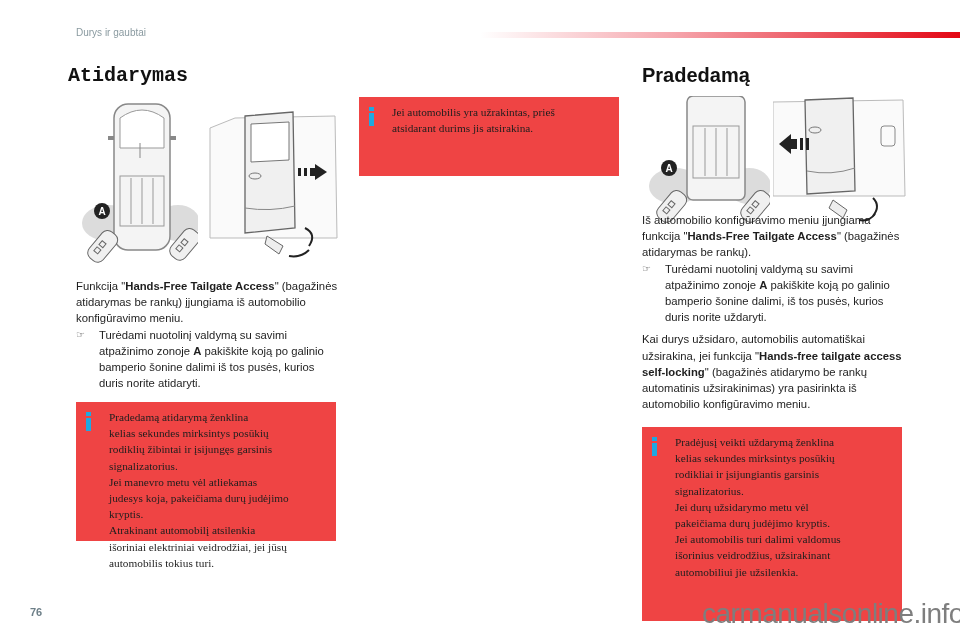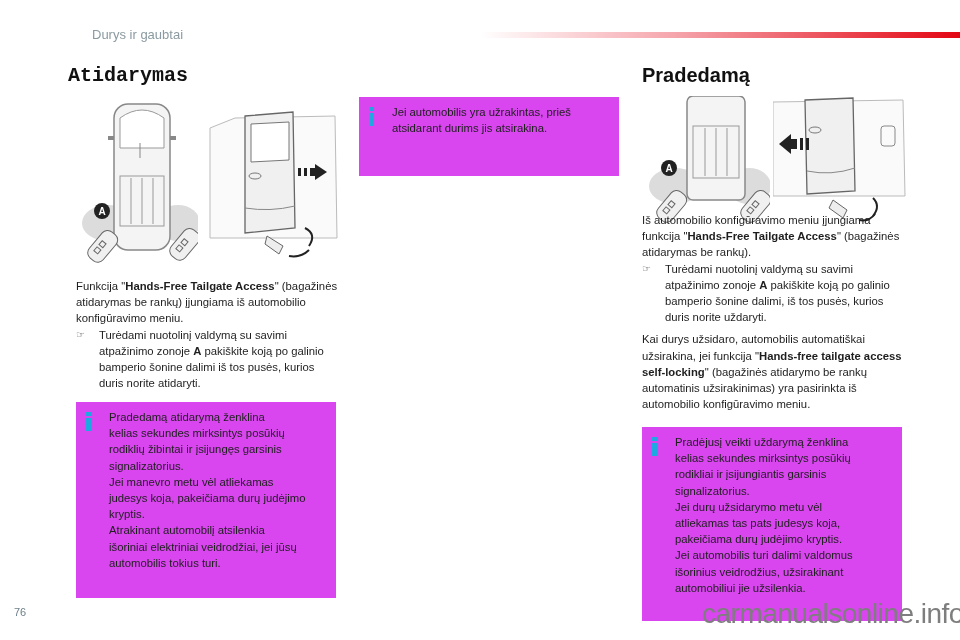--- a/index.html
+++ b/index.html
@@ -1,35 +1,35 @@
 <!DOCTYPE html>
 <html><head>
 <meta charset="utf-8">
 <style>
   html, body { margin:0; padding:0; }
   body { width:960px; height:640px; background:#ffffff; position:relative; overflow:hidden;
          font-family:"Liberation Sans", sans-serif; color:#1a1a1a; }
-  .section-label { position:absolute; left:92px; top:27px; font-size:13px; color:#8a9aa0; }
+  .section-label { position:absolute; left:76px; top:27px; font-size:10px; color:#8a9aa0; }
   .red-rule { position:absolute; left:480px; top:32px; width:480px; height:6px;
               background:linear-gradient(to right, rgba(228,0,20,0) 0%, rgba(228,0,20,0.35) 40%, #e30613 100%); }
   h2 { position:absolute; margin:0; font-size:20px; font-weight:bold; color:#111; }
   .h-left { left:68px; top:64px;font-family:Liberation Mono, monospace; }
   .h-right { left:642px; top:64px; }
   .body-text { position:absolute; font-size:11.3px; line-height:16.2px; color:#1e1e1e; }
   .body-text p { margin:0; }
   .body-text b { font-weight:bold; }
   .bullet { position:relative; padding-left:23px; }
   .bullet .hand { position:absolute; left:0; top:0; font-size:10px; color:#555; }
-  .info-box { position:absolute; background:#d946ef; }
+  .info-box { position:absolute; background:#ef4444;font-family:Liberation Serif, serif; }
   .info-box .i-icon { position:absolute; left:10px; top:10px; width:5px; }
   .info-box .i-icon .dot { width:5px; height:4px; background:#1ea8e1; }
   .info-box .i-icon .bar { width:5px; height:13px; background:#1ea8e1; margin-top:2px; }
   .info-box .txt { position:absolute; left:33px; top:7px; right:8px; font-size:11.3px; line-height:16.2px; color:#1e1e1e; }
   .illus { position:absolute; }
-  .page-num { position:absolute; left:14px; top:606px; font-size:11px; color:#6d7f88; font-weight:normal; }
+  .page-num { position:absolute; left:30px; top:606px; font-size:11px; color:#6d7f88; font-weight:bold; }
   .watermark { position:absolute; left:702px; top:598px; font-size:28px; color:#7e7e7e; letter-spacing:-0.5px; }
 </style>
 </head>
 <body>
 
 <div class="section-label">Durys ir gaubtai</div>
 <div class="red-rule"></div>
 
 <h2 class="h-left">Atidarymas</h2>
 
@@ -72,21 +72,21 @@
   <path d="M62 138 L78 148 L74 156 L60 146 Z" fill="#eee" stroke="#666"></path>
   <path d="M100 130 Q112 136 104 148" fill="none" stroke="#222" stroke-width="2"></path>
   <path d="M84 158 Q96 160 104 152" fill="none" stroke="#222" stroke-width="2"></path>
 </svg>
 
 <div class="body-text" style="left:76px;top:278px;width:262px;">
   <p><span>Funkcija "</span><b>Hands-Free Tailgate Access</b><span>" (bagažinės atidarymas be rankų) įjungiama iš automobilio konfigūravimo meniu.</span></p>
   <p class="bullet"><span class="hand">☞</span><span>Turėdami nuotolinį valdymą su savimi atpažinimo zonoje </span><b>A</b><span> pakiškite koją po galinio bamperio šonine dalimi iš tos pusės, kurios duris norite atidaryti.</span></p>
 </div>
 
-<div class="info-box" style="left:76px;top:402px;width:260px;height:196px;">
+<div class="info-box" style="left:76px;top:402px;width:260px;height:139px;">
   <div class="i-icon">
       <div class="dot"></div>
       <div class="bar"></div>
     </div>
   <div class="txt">
     <div>Pradedamą atidarymą ženklina</div>
     <div>kelias sekundes mirksintys posūkių</div>
     <div>rodiklių žibintai ir įsijungęs garsinis</div>
     <div>signalizatorius.</div>
     <div>Jei manevro metu vėl atliekamas</div>
@@ -158,21 +158,20 @@
   <div class="i-icon">
       <div class="dot"></div>
       <div class="bar"></div>
     </div>
   <div class="txt">
     <div>Pradėjusį veikti uždarymą ženklina</div>
     <div>kelias sekundes mirksintys posūkių</div>
     <div>rodikliai ir įsijungiantis garsinis</div>
     <div>signalizatorius.</div>
     <div>Jei durų užsidarymo metu vėl</div>
-    <div>atliekamas tas pats judesys koja,</div>
     <div>pakeičiama durų judėjimo kryptis.</div>
     <div>Jei automobilis turi dalimi valdomus</div>
     <div>išorinius veidrodžius, užsirakinant</div>
     <div>automobiliui jie užsilenkia.</div>
   </div>
 </div>
 
 <div class="page-num">76</div>
 <div class="watermark">carmanualsonline.info</div>
 

